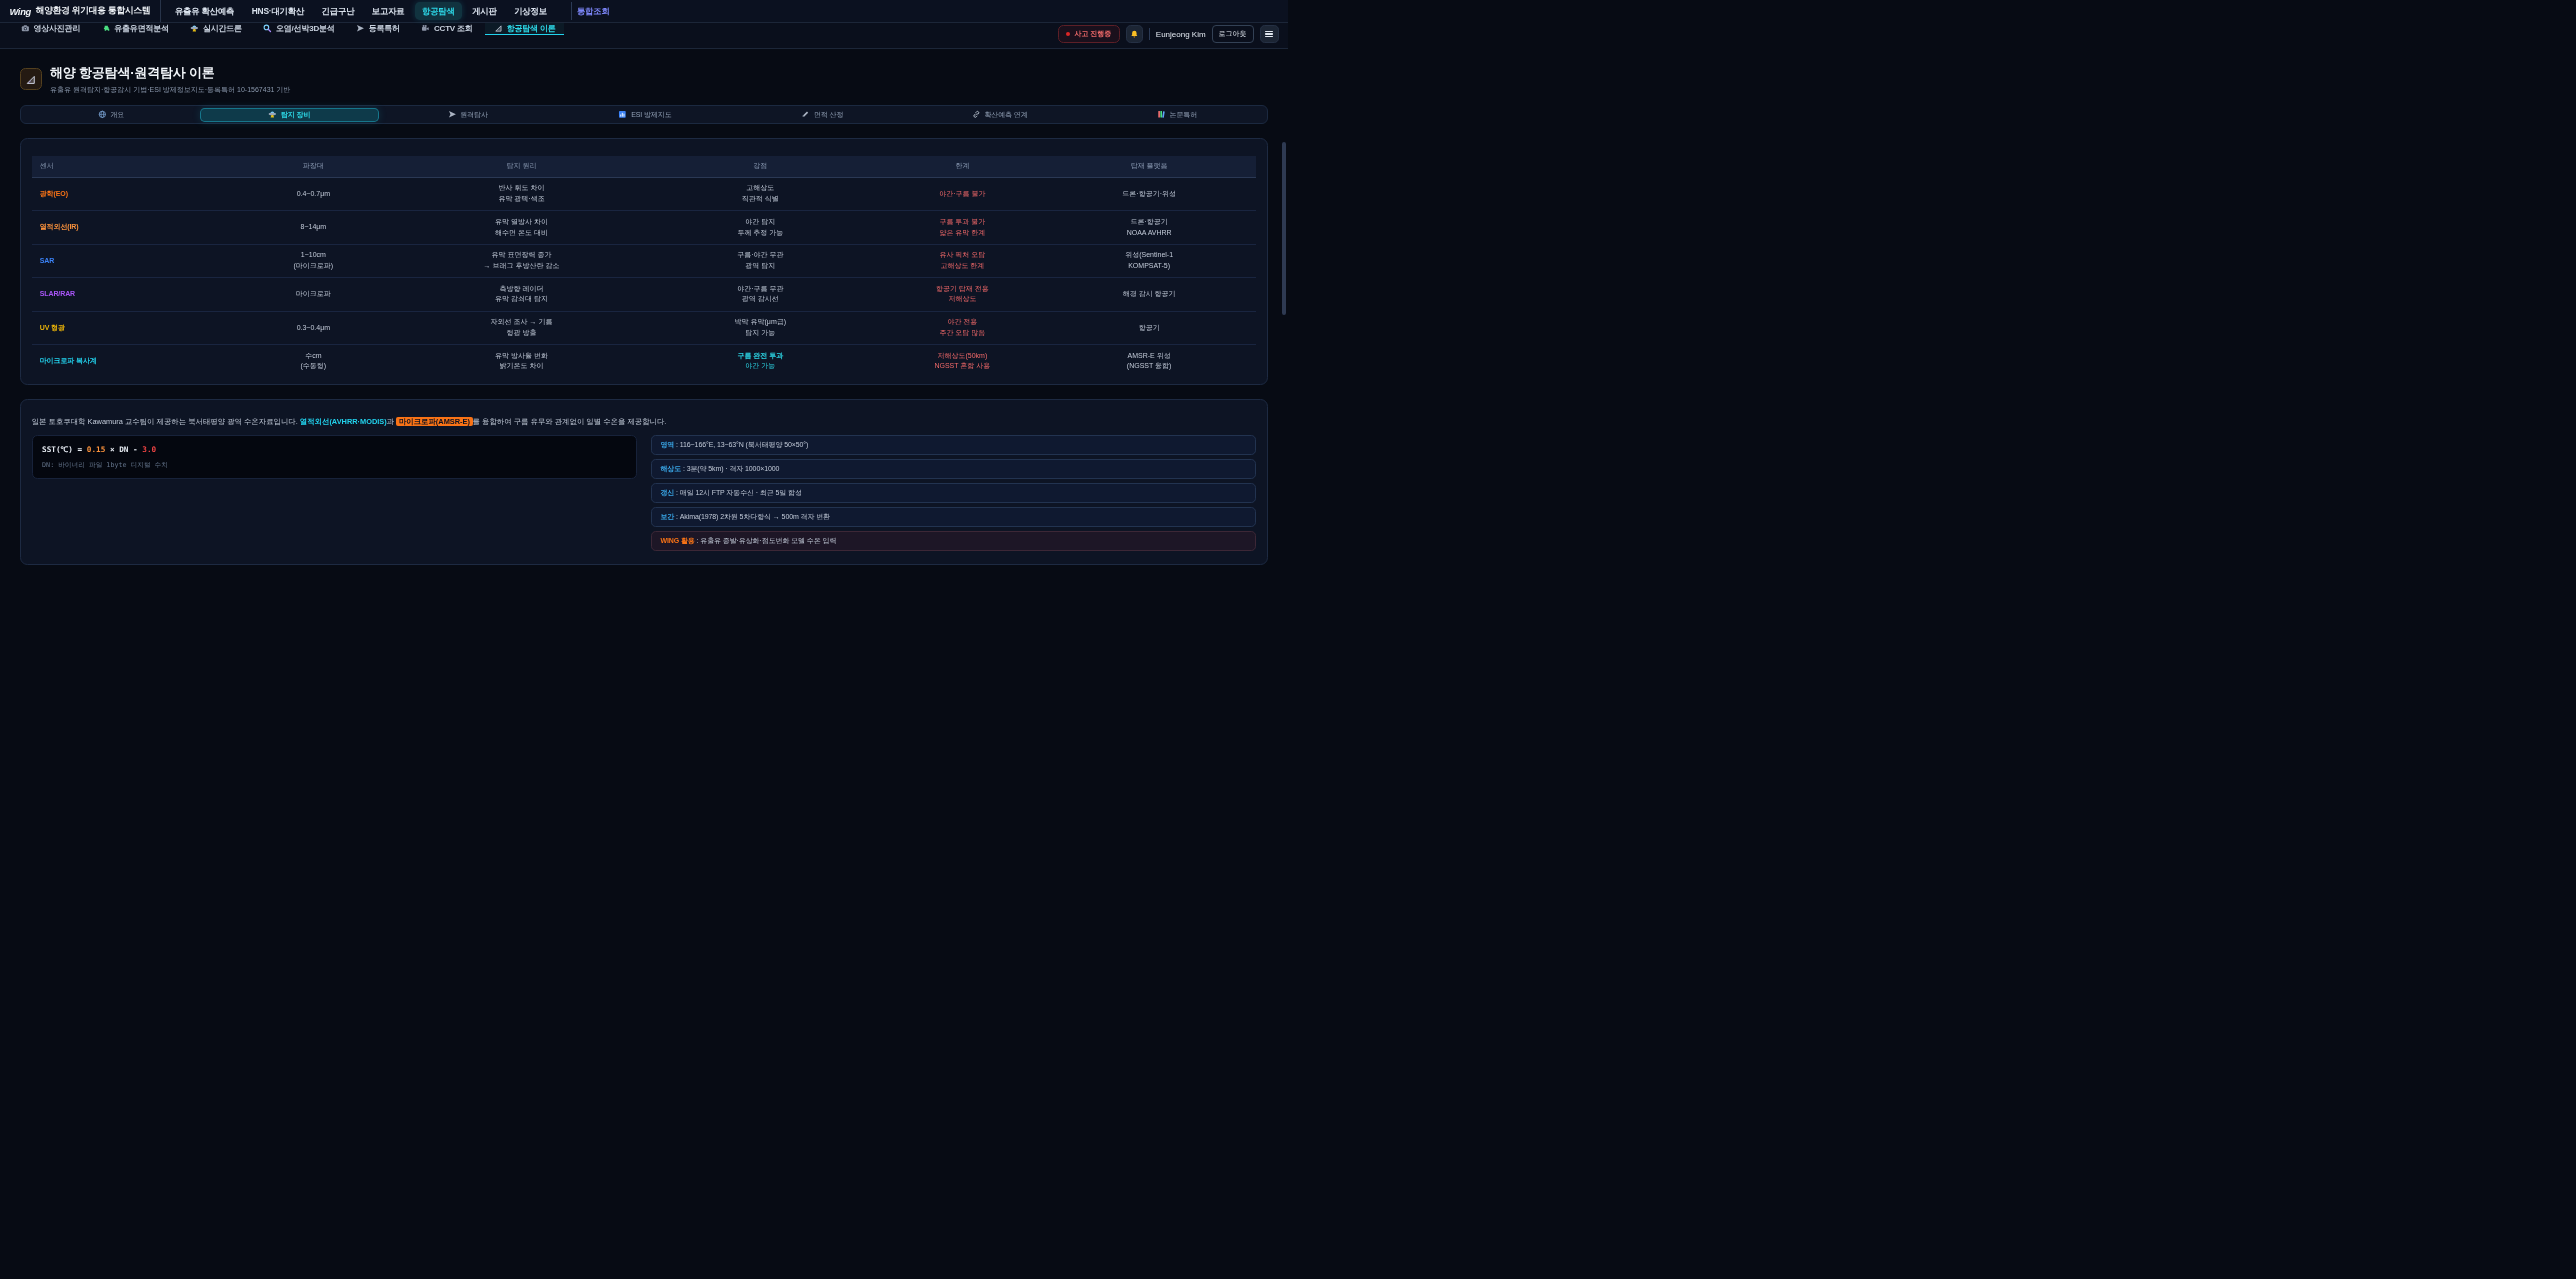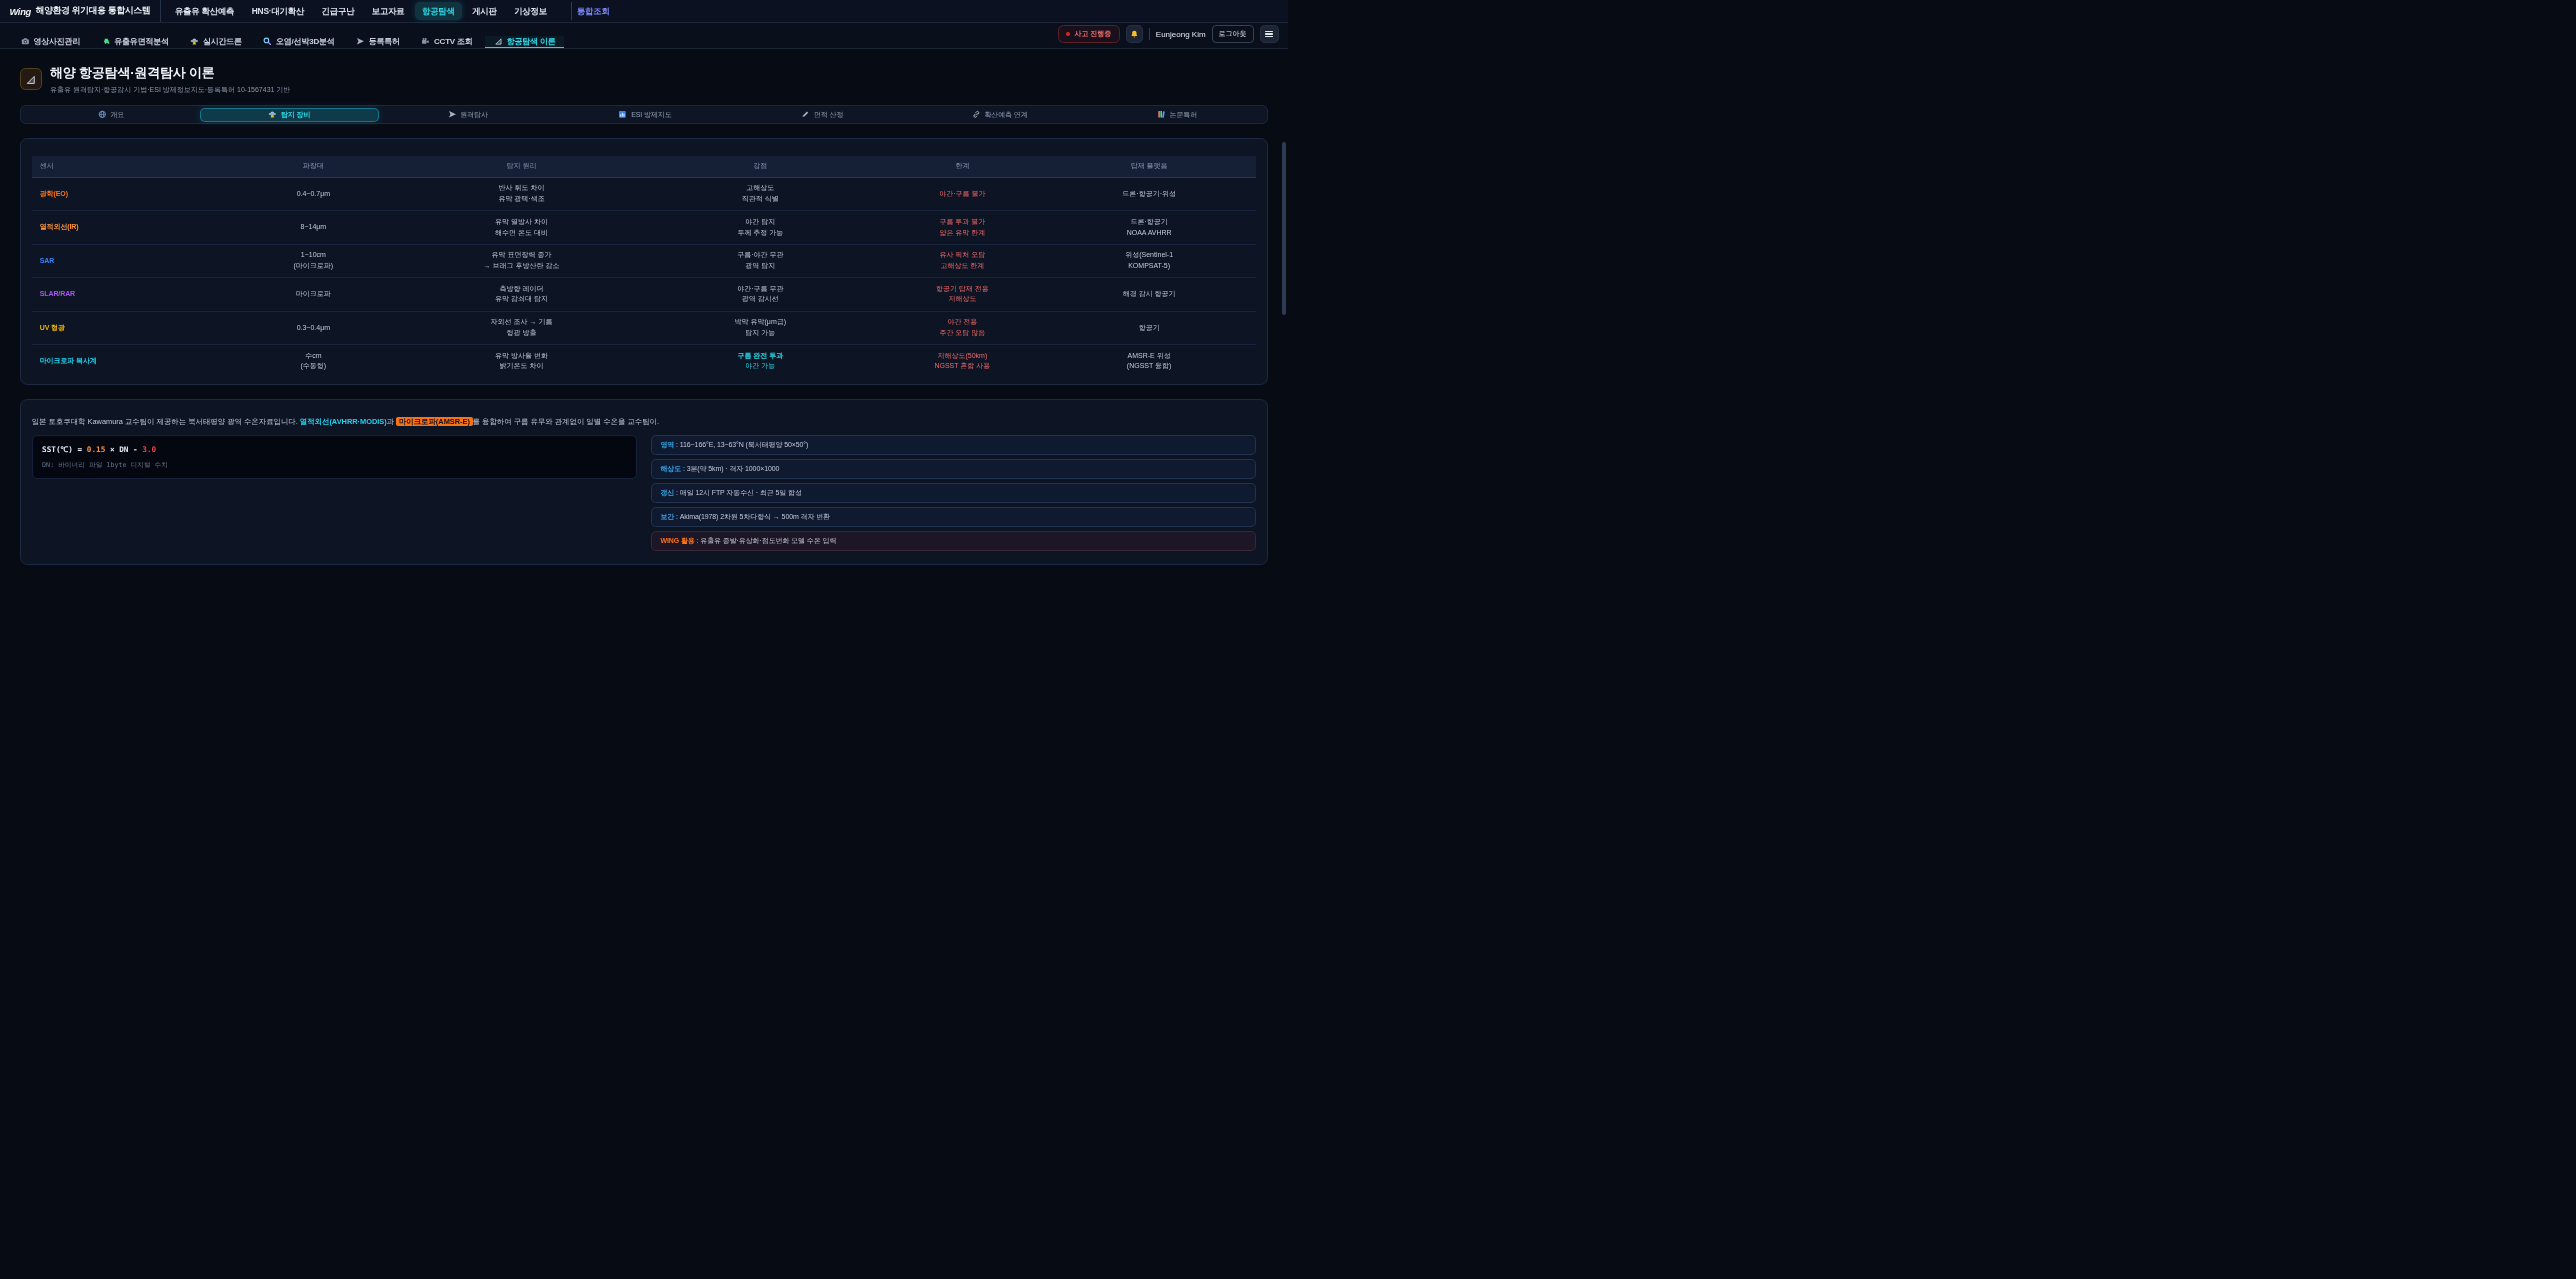--- a/index.html
+++ b/index.html
@@ -43,21 +43,21 @@
     font-size:7px; color:#e2e8f0; border:0.7px solid #334155; border-radius:4px;
     padding:2.7px 6px; background:transparent; cursor:pointer;
   }
   .menu-btn { width:19px; height:17.4px; border-radius:4.7px; background:#1c2534; border:0.7px solid #253044;
     display:flex; flex-direction:column; align-items:center; justify-content:center; gap:1.7px; cursor:pointer; }
   .menu-btn i { display:block; width:8.7px; height:1.2px; background:#e2e8f0; border-radius:0.7px; }
 
   
   .subtabs {
     height:25.5px; background:#0a0f1c; border-bottom:0.7px solid #1c2638;
-    display:flex; align-items:flex-end; padding:0 12px; gap:4px;
+    display:flex; align-items:flex-start; padding:0 12px; gap:4px;
   }
   .subtab {
     display:flex; align-items:center; gap:4px; padding:0 8.7px; cursor:pointer;
     font-weight:bold; font-size:8px; color:#c7d0dd; letter-spacing:-0.2px;
     border-bottom:1.7px solid transparent;
   }
   .subtab.active { color:#2dd9e8; border-bottom-color:#22d3ee; background:#0c1a26; }
 
   
   .page { padding:0 20px; }
@@ -476,21 +476,21 @@
               <div>AMSR-E 위성</div>
               <div>(NGSST 융합)</div>
             </td>
           </tr>
         </tbody>
     </table>
   </div>
 
   <div class="card">
     <div class="ngsst-desc">
-      <span>일본 토호쿠대학 Kawamura 교수팀이 제공하는 북서태평양 광역 수온자료입니다. </span><span class="hl-cyan">열적외선(AVHRR·MODIS)</span><span>과 </span><span class="hl-chip">마이크로파(AMSR-E)</span><span>를 융합하여 구름 유무와 관계없이 일별 수온을 교수팀이.</span>
+      <span>일본 토호쿠대학 Kawamura 교수팀이 제공하는 북서태평양 광역 수온자료입니다. </span><span class="hl-cyan">열적외선(AVHRR·MODIS)</span><span>과 </span><span class="hl-chip">마이크로파(AMSR-E)</span><span>를 융합하여 구름 유무와 관계없이 일별 수온을 제공합니다.</span>
     </div>
     <div class="ngsst-grid">
       <div class="code-block">
         <div class="code-line">
           <span>SST(℃)</span><span> = </span><span class="num-coef">0.15</span><span> × </span><span>DN</span><span> - </span><span class="num-off">3.0</span>
         </div>
         <div class="code-note">DN: 바이너리 파일 1byte 디지털 수치</div>
       </div>
       <div class="specs">
           <div class="spec"><span class="spec-label">영역</span><span> : </span><span>116~166°E, 13~63°N (북서태평양 50×50°)</span></div>

